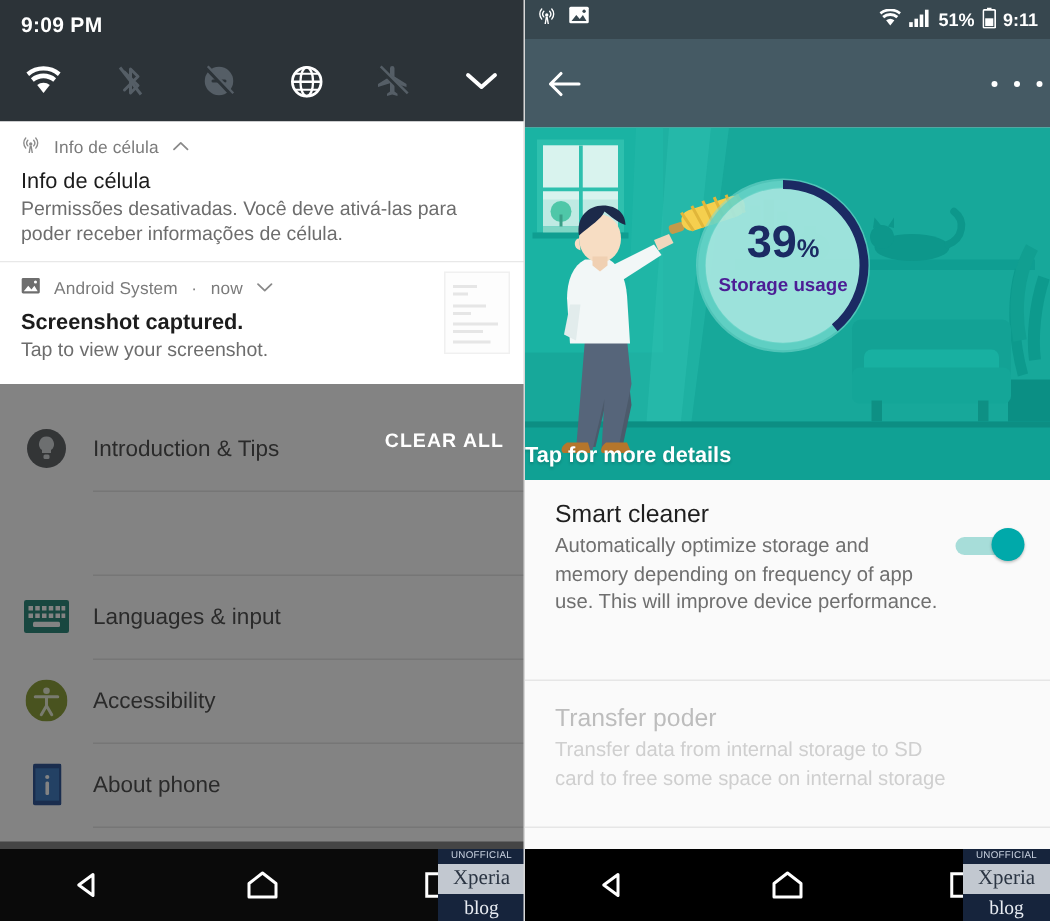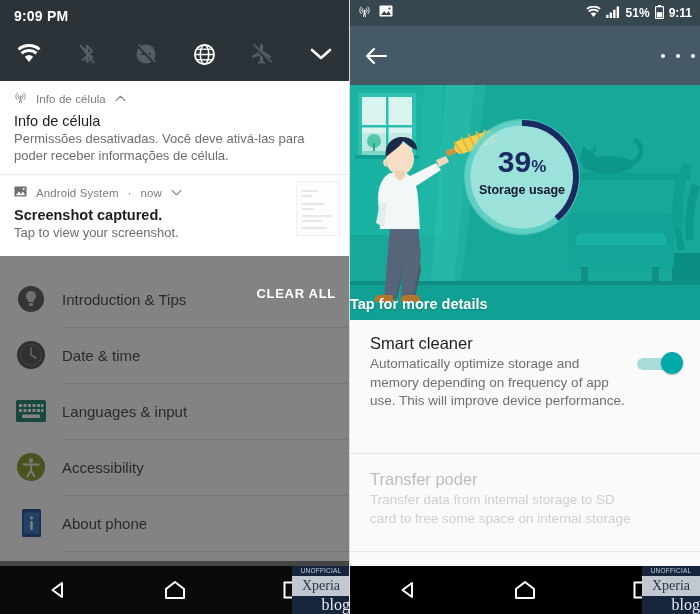--- a/index.html
+++ b/index.html
@@ -137,21 +137,21 @@
   .gauge {
     position: absolute; left: 108px; top: 28px; width: 128px; height: 128px; z-index: 8;
   }
   .gauge-pct {
     position: absolute; left: 0; top: 34px; width: 128px; text-align: center;
     font-size: 30px; font-weight: bold; color: #1b2a63; line-height: 1;
   }
   .gauge-pct .sym { font-size: 17px; }
   .gauge-lbl {
     position: absolute; left: 0; top: 70px; width: 128px; text-align: center;
-    font-size: 12.5px; font-weight: bold; color: #0f172a;
+    font-size: 12.5px; font-weight: bold; color: #4c1d95;
   }
 
   .r-card {
     position: absolute; left: 0; width: 349px; background: #fafafa;
   }
   .r-card .inner { padding: 14px 16px 14px 20px; display: flex; align-items: flex-start; }
   .r-texts { flex: 1 1 auto; max-width: 272px; }
   .r-item-title { font-size: 16.5px; color: #1f1f1f; margin-bottom: 2px; }
   .r-item-sub { font-size: 13.5px; color: #6f6f6f; line-height: 18.5px; }
   .r-disabled .r-item-title { color: #bdbdbd; }
@@ -188,21 +188,21 @@
     height: 10px; background: #16243c; color: #c9d2e0;
     font-size: 6.5px; text-align: center; line-height: 10px;
     letter-spacing: .2px; font-family: "Liberation Sans", sans-serif;
   }
   .wm-mid {
     height: 20px; background: #c2c8d0; color: #2a3442;
     font-size: 14px; text-align: center; line-height: 20px;
   }
   .wm-bot {
     height: 18px; background: #16243c; color: #e8ecf2;
-    font-size: 16px; text-align: right; line-height: 18px;
+    font-size: 13px; text-align: center; line-height: 18px;
   }
   .divline { position: absolute; left: 349px; top: 0; width: 1px; height: 614px; background: #d8d8d8; z-index: 20; }
 </style>
 </head>
 <body>
 
 <div class="screen">
 
   <div class="panel panel-left">
 
@@ -212,30 +212,20 @@
           <svg width="26" height="26" viewBox="0 0 26 26">
               <circle cx="13" cy="13" r="13" fill="#4e5256"></circle>
               <path d="M13 5a5 5 0 0 0-3 9v2h6v-2a5 5 0 0 0-3-9z" fill="#cfd3d6"></path>
               <rect x="11" y="17" width="4" height="3" rx="1" fill="#cfd3d6"></rect>
             </svg>
         </div>
         <div class="set-label">Introduction &amp; Tips</div>
       </div>
       <div class="set-div" style="top:304px"></div>
 
-      <div class="set-row" style="top:304px">
-        <div class="set-ico">
-          <svg width="28" height="28" viewBox="0 0 28 28">
-              <circle cx="14" cy="14" r="14" fill="#43484c"></circle>
-              <circle cx="14" cy="14" r="10.5" fill="none" stroke="#6f7479" stroke-width="1"></circle>
-              <path d="M14 7v7l5 3" stroke="#b9bec2" stroke-width="1.6" fill="none" stroke-linecap="round"></path>
-            </svg>
-        </div>
-        <div class="set-label">Date &amp; time</div>
-      </div>
       <div class="set-div" style="top:360px"></div>
 
       <div class="set-row" style="top:360px">
         <div class="set-ico">
           <svg width="30" height="22" viewBox="0 0 30 22">
               <rect x="0" y="0" width="30" height="22" rx="1.5" fill="#127a6b"></rect>
               <g fill="#ffffff">
                 <rect x="3" y="4" width="3" height="3"></rect>
                 <rect x="7.5" y="4" width="3" height="3"></rect>
                 <rect x="12" y="4" width="3" height="3"></rect>

